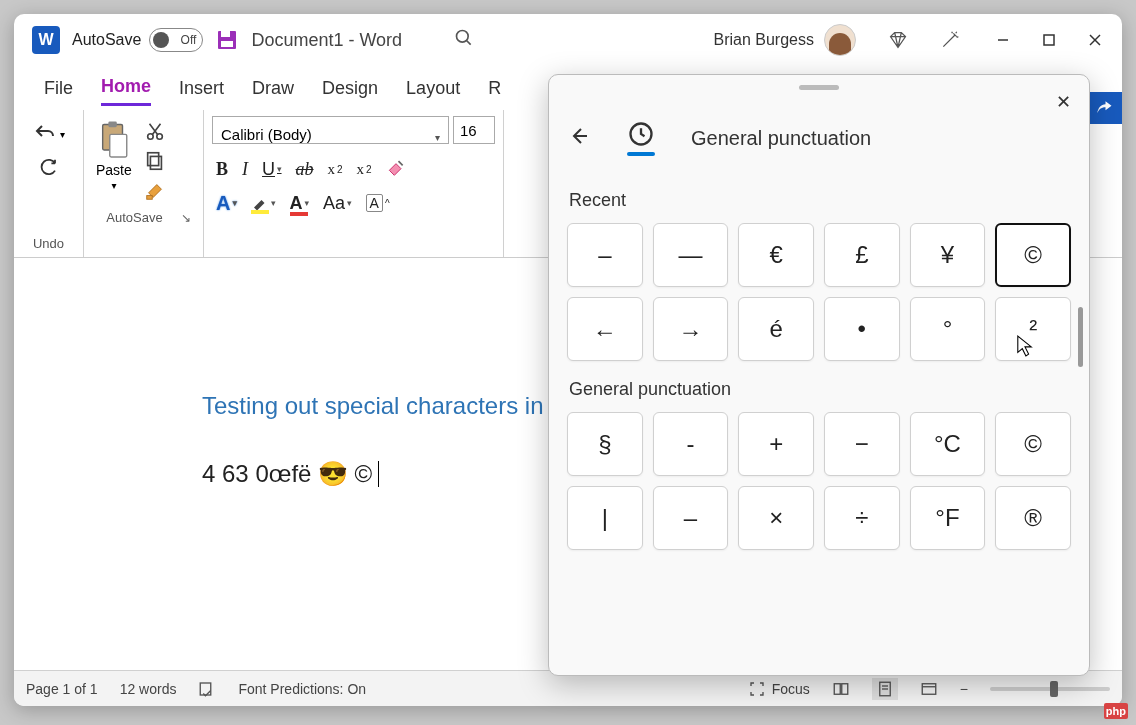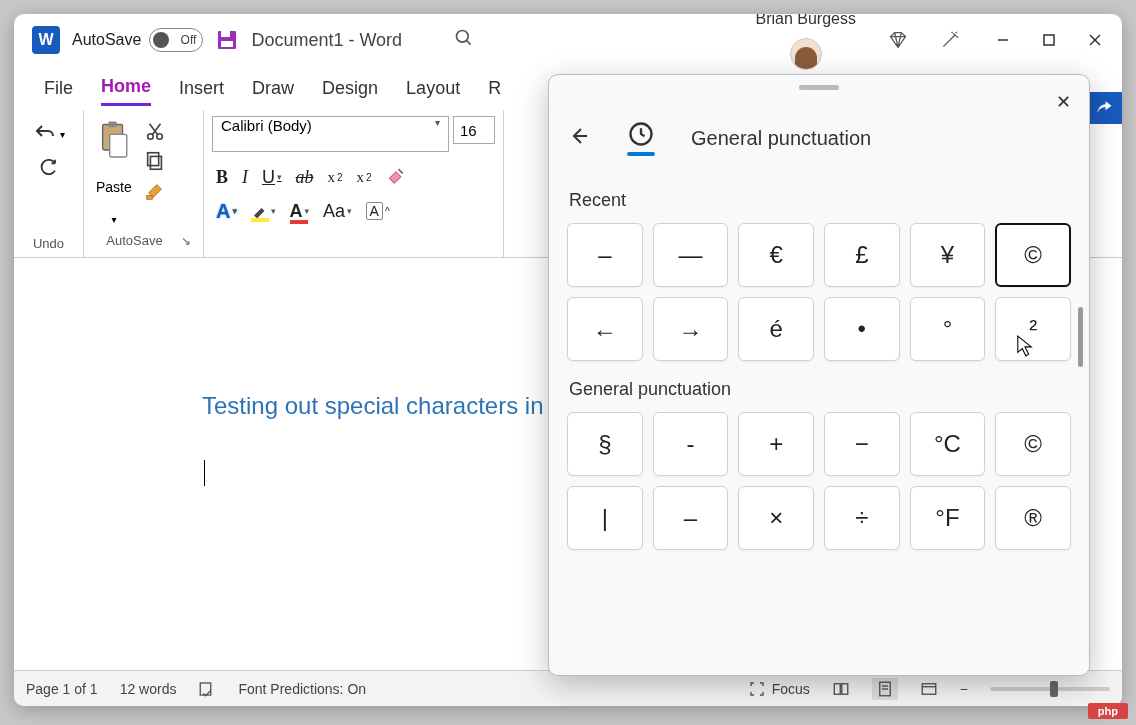--- a/index.html
+++ b/index.html
@@ -7,21 +7,21 @@
   .window { position:absolute; top:14px; left:14px; width:1108px; height:692px; background:#fff; border-radius:10px; box-shadow:0 4px 20px rgba(0,0,0,0.25); overflow:hidden; }
   .titlebar { height:52px; display:flex; align-items:center; padding:0 4px; gap:12px; }
   .word-icon { width:28px; height:28px; background:#185abd; border-radius:4px; color:#fff; display:flex; align-items:center; justify-content:center; font-weight:bold; margin-left:14px; font-size:16px;}
   .autosave { display:flex; align-items:center; gap:8px; font-size:16px; color:#222;}
   .toggle { width:54px; height:24px; border:1px solid #888; border-radius:12px; display:flex; align-items:center; position:relative; padding:1px 6px; }
   .toggle-knob { width:16px; height:16px; background:#555; border-radius:50%; position:absolute; left:3px; }
   .toggle-txt { font-size:12px; color:#444; margin-left:auto; }
   .save-icon { width:24px; height:24px; color:#9b2fb8; }
   .doc-title { font-size:18px; color:#444; }
   .search-icon-wrap { margin-left:40px; color:#555; }
-  .user { display:flex; align-items:center; gap:10px; margin-left:auto;flex-direction:column; }
+  .user { display:flex; align-items:center; gap:10px; margin-left:auto; }
   .username { font-size:16px; color:#333; }
   .avatar { width:32px; height:32px; border-radius:50%; background:#f0e0d0; border:1px solid #ccc; overflow:hidden; display:flex; align-items:flex-end; justify-content:center;}
   .avatar-inner{width:22px;height:22px;background:#8a5a3a;border-radius:50% 50% 0 0;}
   .title-icons { display:flex; gap:32px; margin-left:20px; margin-right:8px; align-items:center;}
   .title-icons svg, .title-icons .wc { width:20px; height:20px; color:#555; }
   .winctrl { display:flex; gap:0; }
   .wc { width:46px; height:40px; display:flex; align-items:center; justify-content:center; font-size:16px; color:#333;}
   .share-badge { position:absolute; top:78px; right:0; width:36px; height:32px; background:#185abd; border-radius:0 0 0 4px; display:flex; align-items:center; justify-content:center; color:#fff;}
   
   .tabs { height:44px; display:flex; align-items:center; gap:28px; padding:0 30px; font-size:18px; color:#333; border-bottom:0;}
@@ -32,30 +32,30 @@
   .ribbon { display:flex; border-bottom:1px solid #ccc; background:#fff; height:148px; }
   .group { border-right:1px solid #d0d0d0; padding:6px 8px 2px 8px; display:flex; flex-direction:column; }
   .group-label { text-align:center; font-size:13px; color:#555; margin-top:auto; padding:4px 0;}
   
   .undo-col { width:70px; align-items:center;}
   .undo-body { display:flex; flex-direction:column; gap:12px; align-items:center; padding-top:6px; width:100%;}
   .undo-body svg { width:26px; height:24px; color:#333;}
   
   .clip-col { width:120px; }
   .clip-body { display:flex; }
-  .paste-btn { display:flex; flex-direction:column; align-items:center; gap:19px; padding:4px; }
+  .paste-btn { display:flex; flex-direction:column; align-items:center; gap:2px; padding:4px; }
   .paste-btn svg{width:34px;height:40px;}
   .paste-side { display:flex; flex-direction:column; gap:8px; padding:4px 2px; margin-left:6px;}
   .paste-side svg{width:22px;height:22px;color:#444;}
   .clip-label-row{display:flex;justify-content:space-between;align-items:center;}
   .launcher{font-size:12px;color:#666;padding:0 4px;}
   
   .font-col { width:300px; }
   .font-top { display:flex; gap:4px; margin-bottom:8px;}
-  .font-name { flex:1; border:1px solid #aaa; height:36px; display:flex; align-items:flex-start; padding:0 8px; font-size:15px; background:#fff;}
+  .font-name { flex:1; border:1px solid #aaa; height:28px; display:flex; align-items:flex-end; padding:0 8px; font-size:15px; background:#fff;}
   .font-name .dd{margin-left:auto;font-size:10px;color:#555;}
   .font-size { width:42px; border:1px solid #aaa; height:28px; display:flex; align-items:center; padding:0 6px; font-size:15px;}
   .font-row { display:flex; gap:14px; align-items:center; padding:2px 4px; height:34px;}
   .fr-it { font-family:'Times New Roman',serif; font-size:18px; color:#222; display:flex; align-items:center; gap:2px;}
   .fr-it .dd{font-size:9px;color:#555;}
   .fr-it.sub{font-size:15px;}
   .fr-it sup,.fr-it sub{font-size:10px;}
   .eraser svg{width:20px;height:20px;}
   .text-effect{color:#185abd;font-weight:bold;font-family:serif;font-size:20px;text-shadow:0 0 2px #4a90e2;}
   .hl{position:relative;}
@@ -69,21 +69,21 @@
   .doc-h { color:#2e74b5; font-size:24px; font-weight:400; margin-bottom:40px;}
   .doc-p { font-size:24px; color:#222; display:flex; align-items:center; gap:4px;}
   .cursor-line{display:inline-block;width:1px;height:26px;background:#000;vertical-align:middle;margin-left:2px;}
   
   .statusbar { position:absolute; bottom:0; left:0; right:0; height:36px; background:#f3f3f3; border-top:1px solid #d0d0d0; display:flex; align-items:center; padding:0 12px; gap:22px; font-size:14px; color:#444;}
   .statusbar .sep{flex:1;}
   .sb-item{display:flex;align-items:center;gap:6px;}
   .sb-item svg{width:18px;height:18px;}
   .zoom-slider{width:120px;height:4px;background:#ccc;position:relative;border-radius:2px;}
   .zoom-knob{width:8px;height:16px;background:#666;position:absolute;left:50%;top:-6px;border-radius:2px;}
-  .php-badge{position:absolute;bottom:6px;right:8px;background:#d84343;color:#fff;font-size:11px;font-weight:bold;padding:2px 10px;border-radius:2px;}
+  .php-badge{position:absolute;bottom:6px;right:8px;background:#d84343;color:#fff;font-size:11px;font-weight:bold;padding:2px 2px;border-radius:2px;}
   
   
   .panel { position:absolute; top:74px; left:548px; width:542px; height:602px; background:#f9f9f9; border:1px solid #bbb; border-radius:10px; box-shadow:0 8px 30px rgba(0,0,0,0.25); overflow:hidden;}
   .panel-grip { width:40px; height:5px; background:#bbb; border-radius:3px; margin:10px auto 0;}
   .panel-close { position:absolute; top:16px; right:18px; font-size:18px; color:#333; cursor:pointer;}
   .panel-tabs { display:flex; align-items:center; gap:30px; padding:26px 18px 12px 18px; font-size:20px; color:#333;}
   .panel-tabs .back svg{width:24px;height:24px;}
   .panel-tabs .tab-ic{display:flex;flex-direction:column;align-items:center;gap:4px;padding:4px 6px;}
   .panel-tabs .tab-ic svg{width:28px;height:28px;}
   .panel-tabs .tab-ic.active .underline{width:28px;height:4px;background:#0078d4;border-radius:2px;}
@@ -277,20 +277,21 @@
             <sup style="font-size:10px;">^</sup>
           </span>
       </div>
     </div>
   </div>
 
   <div class="page-area">
     <div class="page">
       <div class="doc-h">Testing out special characters in m</div>
       <div class="doc-p">
+        <span>4 63   0œfë  😎 ©</span>
           <span class="cursor-line"></span>
       </div>
     </div>
   </div>
 
   <div class="statusbar">
     <span class="sb-item">Page 1 of 1</span>
     <span class="sb-item">12 words</span>
     <span class="sb-item">
         <svg viewBox="0 0 24 24" fill="none" stroke="#555" stroke-width="1.8">

